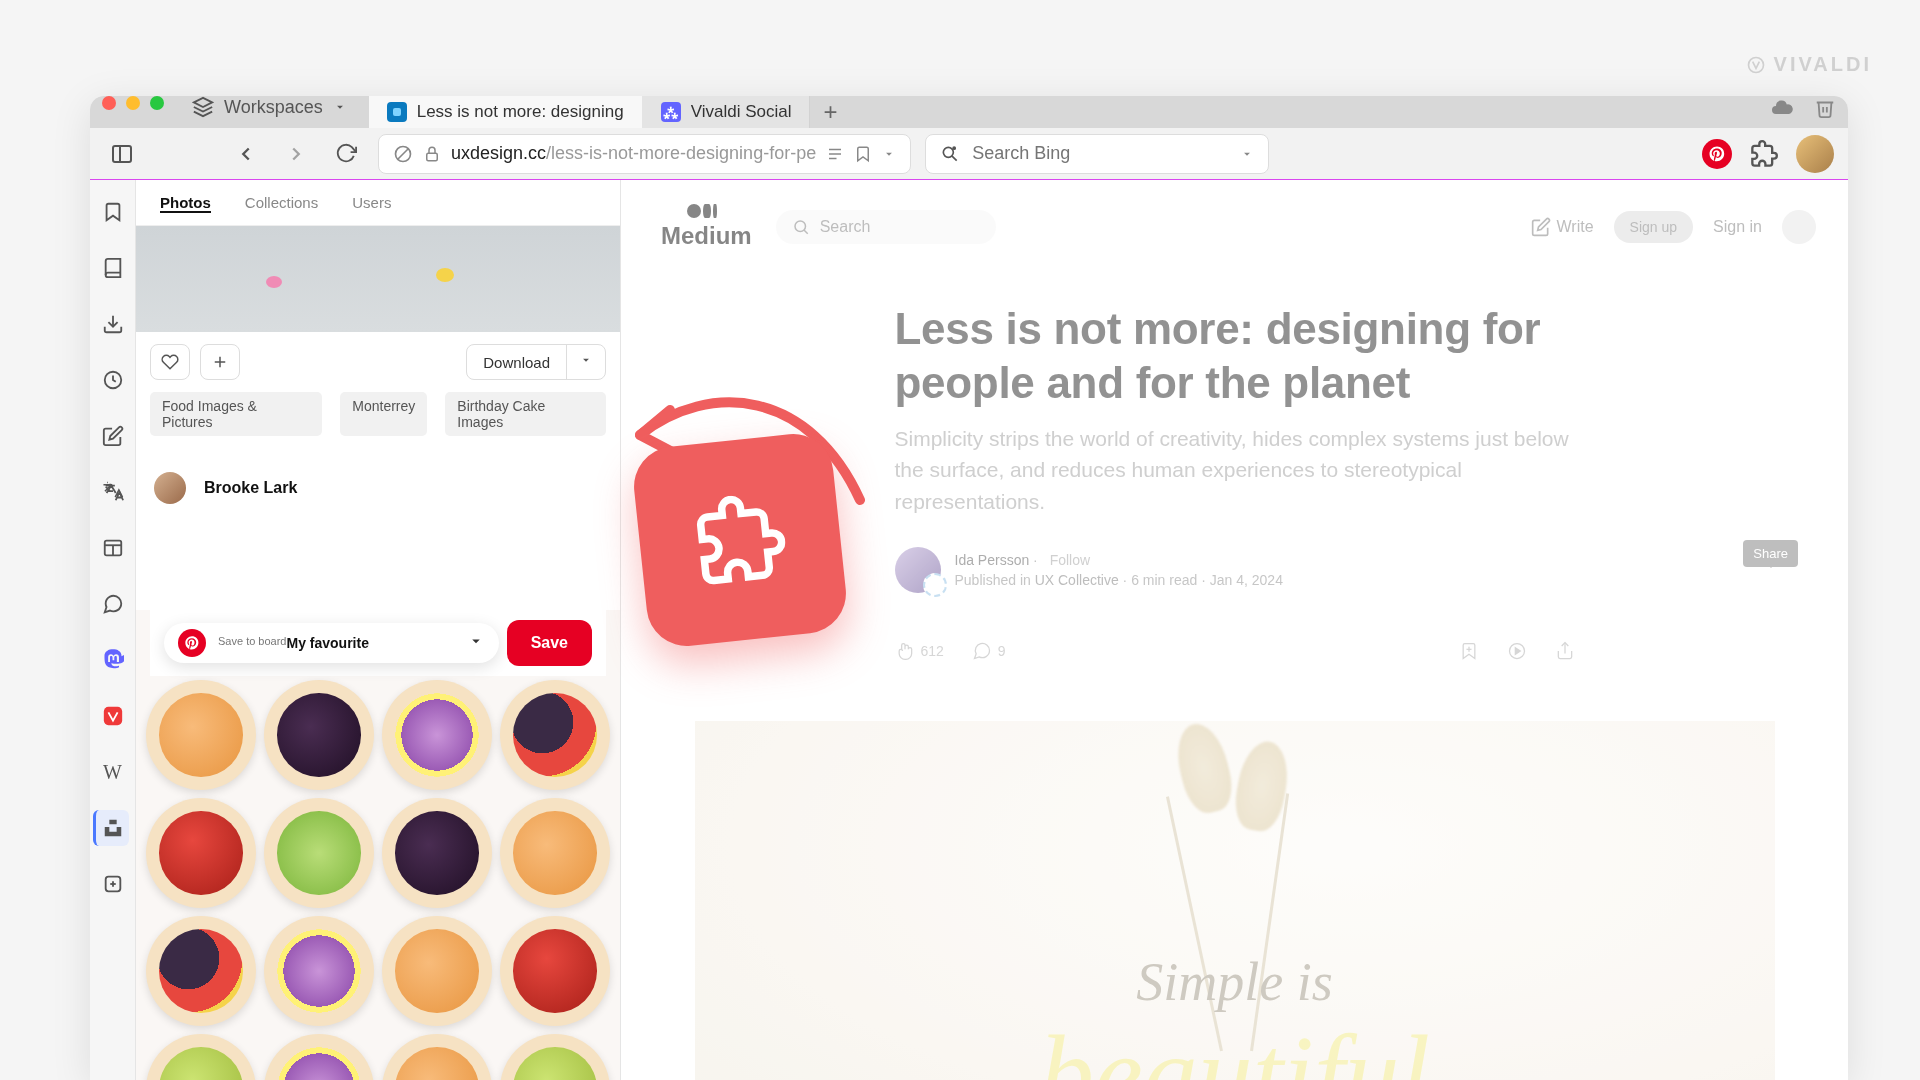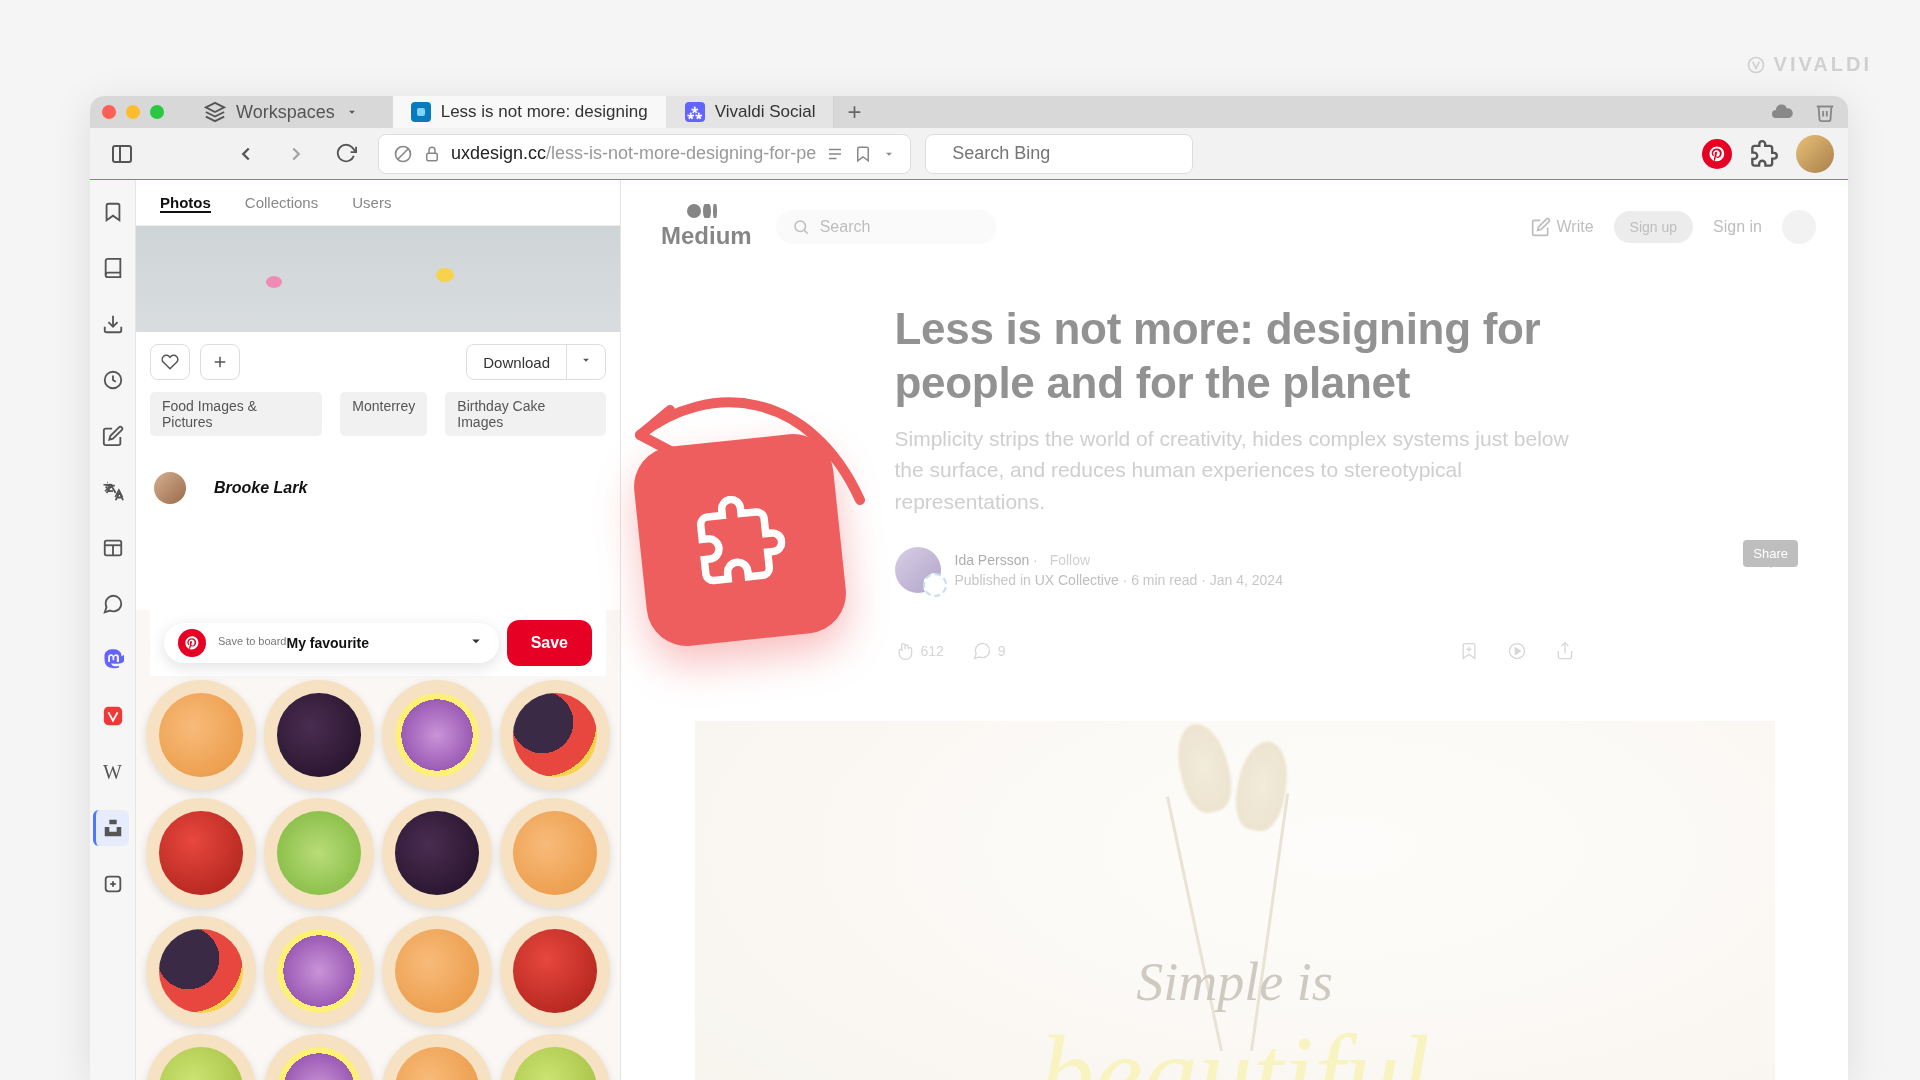--- a/index.html
+++ b/index.html
@@ -3,21 +3,21 @@
 <meta charset="utf-8">
 <style>
 * { margin: 0; padding: 0; box-sizing: border-box; }
 body { font-family: -apple-system, BlinkMacSystemFont, "Segoe UI", Helvetica, Arial, sans-serif; background: #f5f5f5; width: 1920px; height: 1080px; overflow: hidden; position: relative; }
 
 .watermark { position: absolute; top: 53px; right: 48px; color: #d0d0d0; font-size: 20px; font-weight: 600; letter-spacing: 3px; display: flex; align-items: center; gap: 8px; }
 .watermark svg { width: 20px; height: 20px; }
 
 .browser-window { position: absolute; top: 96px; left: 90px; width: 1758px; height: 984px; background: #fff; border-radius: 14px 14px 0 0; overflow: hidden; box-shadow: 0 8px 40px rgba(0,0,0,0.1); }
 
-.tab-strip { height: 32px; background: #d8d8d8; display: flex; align-items: center; padding: 0 12px; gap: 16px; }
+.tab-strip { height: 32px; background: #d8d8d8; display: flex; align-items: flex-start; padding: 0 12px; gap: 4px; }
 .traffic-lights { display: flex; gap: 10px; margin-right: 24px; }
 .traffic-light { width: 14px; height: 14px; border-radius: 50%; }
 .tl-red { background: #ff5f57; }
 .tl-yellow { background: #ffbd2e; }
 .tl-green { background: #28c840; }
 
 .workspaces { display: flex; align-items: center; gap: 10px; color: #555; font-size: 18px; font-weight: 500; margin-right: 18px; cursor: pointer; }
 
 .tabs { display: flex; align-items: stretch; height: 32px; }
 .tab { display: flex; align-items: center; gap: 10px; padding: 0 18px; font-size: 17px; color: #333; border-right: 1px solid rgba(0,0,0,0.08); background: #e4e4e4; max-width: 300px; }
@@ -27,21 +27,21 @@
 .new-tab { width: 40px; display: flex; align-items: center; justify-content: center; font-size: 24px; color: #666; cursor: pointer; }
 .tab-strip-right { margin-left: auto; display: flex; gap: 20px; align-items: center; color: #888; }
 
 .toolbar { height: 52px; background: #f2f2f2; display: flex; align-items: center; padding: 0 14px; gap: 14px; border-bottom: 1px solid #d946ef; }
 .toolbar .icon-btn { width: 36px; height: 36px; display: flex; align-items: center; justify-content: center; color: #555; cursor: pointer; }
 
 .address-bar { flex: 0 0 auto; display: flex; align-items: center; height: 40px; background: #fff; border-radius: 8px; padding: 0 14px; gap: 10px; min-width: 520px; border: 1px solid #ddd; }
 .address-bar .url-text { font-size: 18px; color: #222; }
 .address-bar .url-path { color: #999; }
 
-.search-bar { display: flex; align-items: center; height: 40px; background: #fff; border-radius: 8px; padding: 0 14px; gap: 12px; width: 268px; border: 1px solid #ddd; }
+.search-bar { display: flex; align-items: center; height: 40px; background: #fff; border-radius: 8px; padding: 0 14px; gap: 12px; width: 344px; border: 1px solid #ddd; justify-content: center; }
 .search-bar input { border: none; outline: none; font-size: 18px; color: #555; background: transparent; flex: 1; }
 
 .toolbar-right { margin-left: auto; display: flex; align-items: center; gap: 18px; }
 .pinterest-icon { width: 30px; height: 30px; background: #e60023; border-radius: 50%; display: flex; align-items: center; justify-content: center; color: #fff; font-weight: bold; font-size: 18px; }
 .avatar { width: 38px; height: 38px; border-radius: 50%; background: linear-gradient(135deg,#e8c079,#a97f4a); }
 
 .content-area { display: flex; height: calc(100% - 84px); }
 
 .side-panel { width: 46px; background: #f6f6f6; border-right: 1px solid #e5e5e5; display: flex; flex-direction: column; padding-top: 14px; gap: 20px; align-items: center; }
 .side-panel .panel-btn { width: 36px; height: 36px; display: flex; align-items: center; justify-content: center; color: #555; cursor: pointer; border-radius: 6px; }
@@ -60,21 +60,21 @@
 
 .action-row { display: flex; align-items: center; gap: 10px; padding: 12px 14px; }
 .action-chip { width: 40px; height: 36px; border: 1px solid #ddd; border-radius: 8px; display: flex; align-items: center; justify-content: center; cursor: pointer; color: #444; }
 .download-btn { margin-left: auto; display: flex; align-items: center; border: 1px solid #ddd; border-radius: 8px; overflow: hidden; cursor: pointer; }
 .download-btn .dl-label { padding: 8px 16px; font-size: 15px; color: #333; }
 .download-btn .dl-caret { padding: 8px 12px; border-left: 1px solid #ddd; }
 
 .tag-row { display: flex; gap: 18px; padding: 0 14px 16px; }
 .tag { padding: 6px 12px; background: #f1f1f1; border-radius: 5px; font-size: 14px; color: #555; cursor: pointer; }
 
-.author-row { display: flex; align-items: center; gap: 28px; padding: 20px 18px; font-style: italic; }
+.author-row { display: flex; align-items: center; gap: 18px; padding: 20px 18px; }
 .author-av { width: 32px; height: 32px; border-radius: 50%; background: linear-gradient(135deg,#d4b090,#9a6a4a); }
 .author-name { font-size: 16px; font-weight: 600; color: #111; }
 
 .pin-toolbar { display: flex; align-items: center; padding: 10px 14px; background: #fff; position: absolute; top: 430px; left: 14px; right: 14px; z-index: 5; gap: 0; }
 .pin-left { display: flex; align-items: center; gap: 12px; background: #fff; border-radius: 28px; padding: 6px 14px; box-shadow: 0 4px 16px rgba(0,0,0,0.12); flex: 1; }
 .pin-p { width: 28px; height: 28px; background: #e60023; border-radius: 50%; display: flex; align-items: center; justify-content: center; }
 .pin-text { display: flex; flex-direction: row; line-height: 1.2; }
 .pin-text .top { font-size: 11px; color: #777; }
 .pin-text .bot { font-size: 14px; font-weight: 700; color: #111; }
 .pin-caret { margin-left: auto; }

